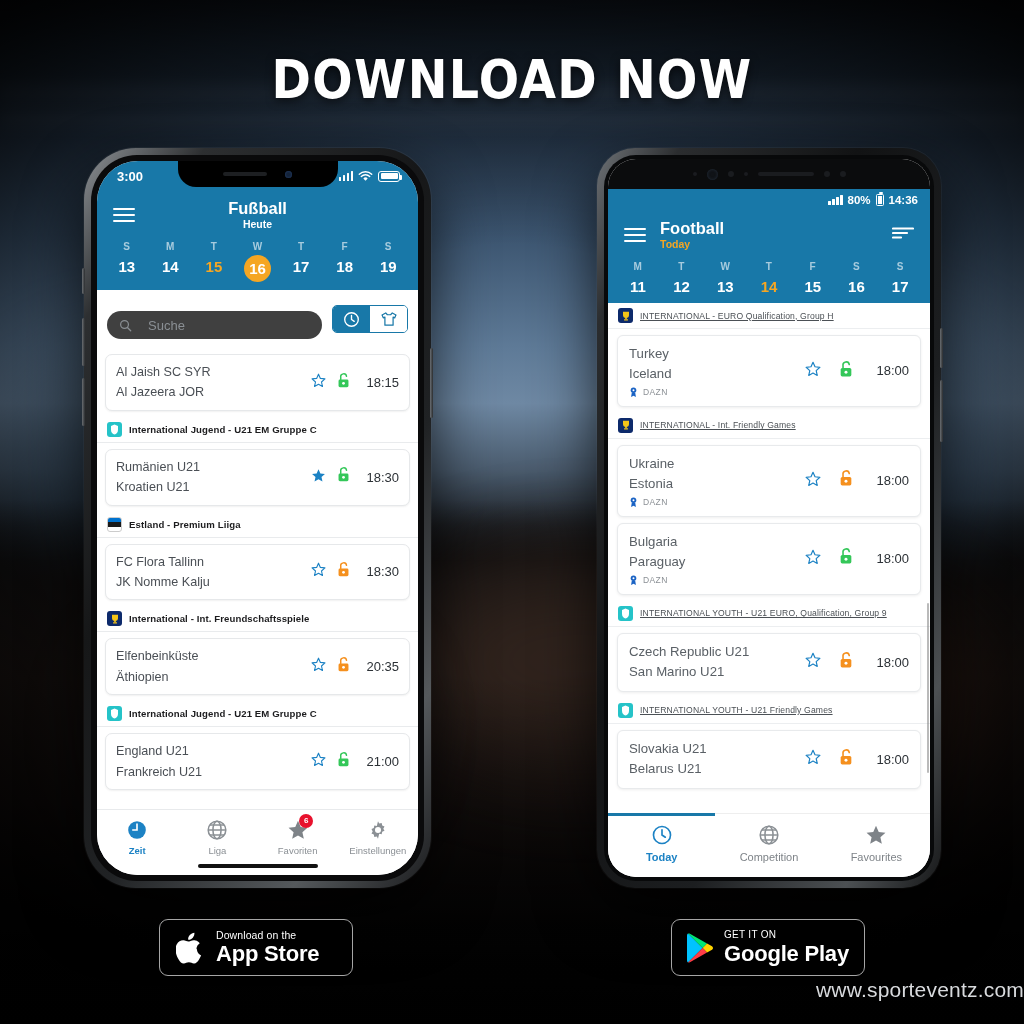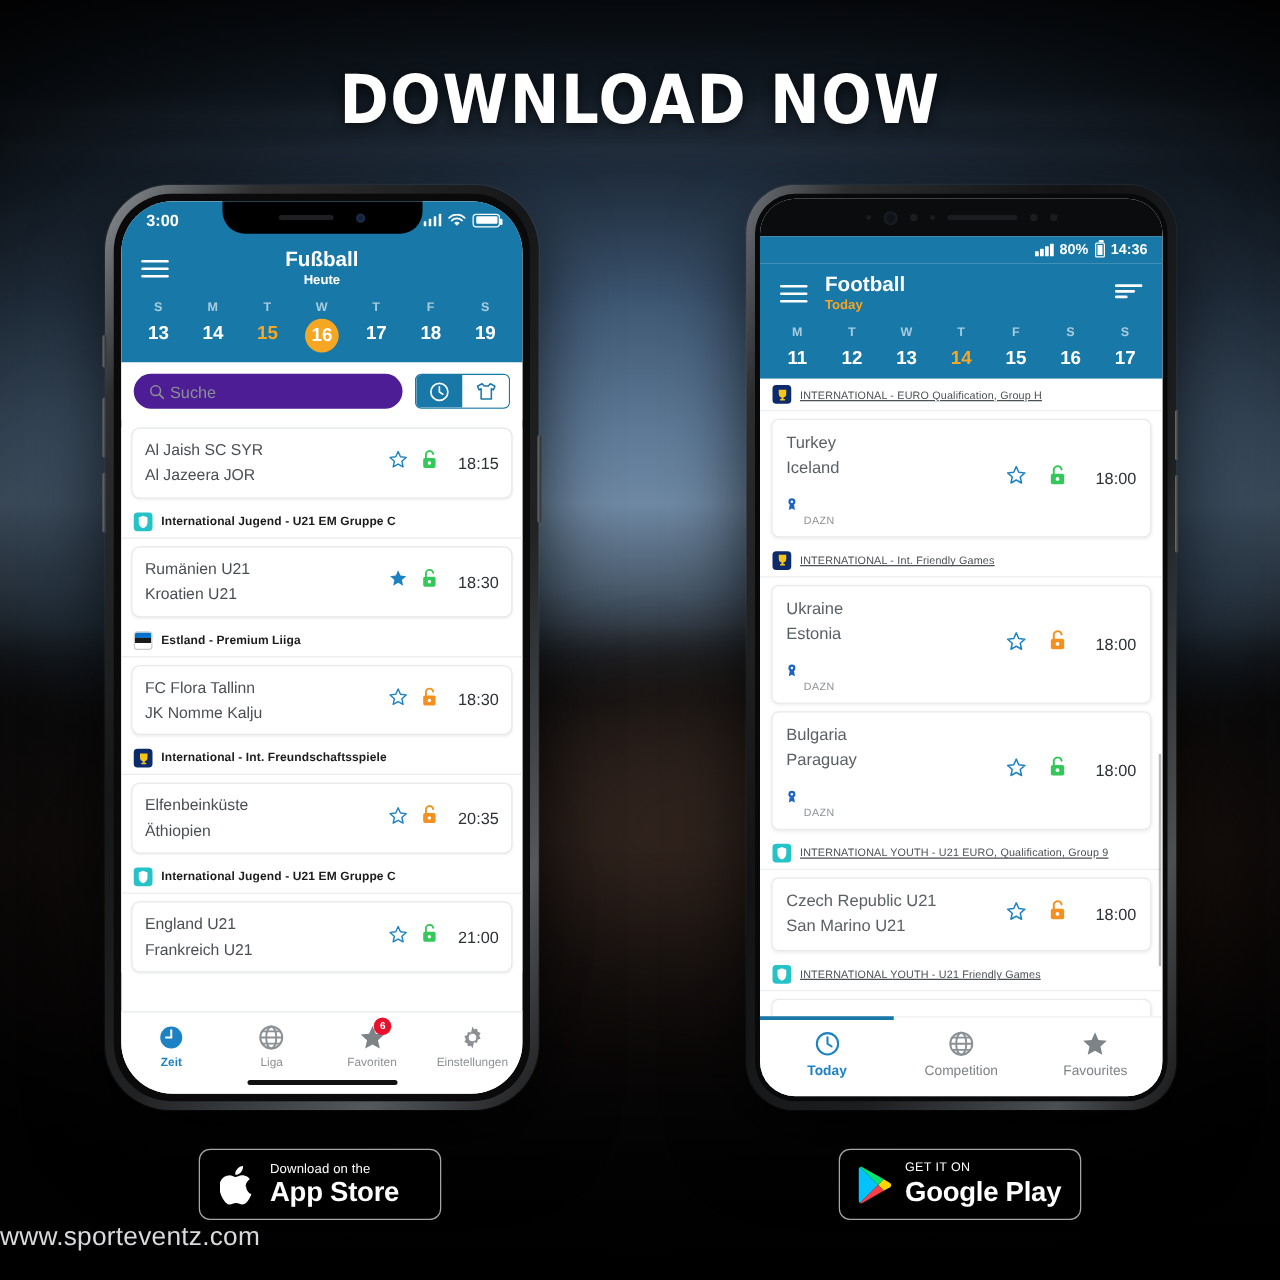--- a/index.html
+++ b/index.html
@@ -122,22 +122,22 @@
   .day .num { font-size: 15px; font-weight: 700; color: #fff; margin-top: 6px; }
   .day.orange .num { color: #f5a623; }
   .day.today { position: relative; }
   .day.today .num {
     width: 27px; height: 27px; line-height: 27px; border-radius: 50%;
     background: #f5a623; color: #fff; margin: 3px auto 0;
   }
 
   .search-row { display: flex; align-items: center; gap: 10px; padding: 9px 10px; background: #fff; }
   .search-box {
-    flex: 1; height: 28px; border-radius: 14px; background: #4c1d95;
-    display: flex; align-items: center; gap: 4px; padding: 0 12px;
+    flex: 1; height: 28px; border-radius: 14px; background: #404040;
+    display: flex; align-items: center; gap: 16px; padding: 0 12px; margin-top: 12px;
   }
   .search-ph { font-size: 13px; color: #8a8f94; }
   .seg { display: flex; border: 1.6px solid #1878a8; border-radius: 5px; overflow: hidden; height: 28px; }
   .seg > div { width: 37px; display: flex; align-items: center; justify-content: center; }
   .seg .on { background: #1878a8; }
   .seg .off { background: #fff; }
 
   
   .list { background: #fff; }
   .league-row { display: flex; align-items: center; gap: 7px; padding: 5px 12px 5px 10px; border-bottom: 1px solid #e9ebed; }
@@ -147,21 +147,21 @@
   .match-card {
     margin: 6px 8px; padding: 7px 10px; border-radius: 7px; background: #fff;
     border: 1px solid #e6e8ea; box-shadow: 0 1px 2px rgba(0,0,0,.06);
     display: flex; align-items: center;
   }
   .teams { flex: 1; min-width: 0; }
   .team { font-size: 12.6px; color: #4a4f55; line-height: 1.62; white-space: nowrap; overflow: hidden; text-overflow: ellipsis; }
   .match-meta { display: flex; align-items: center; gap: 11px; flex: none; }
   .time { font-size: 13px; color: #2c3136; font-weight: 500; min-width: 38px; text-align: right; }
   .tv-row { display: flex; align-items: center; gap: 5px; margin-top: 2px; }
-  .tv-name { font-size: 8.5px; color: #8b9095; letter-spacing: .4px; margin-top: 24px; }
+  .tv-name { font-size: 8.5px; color: #8b9095; letter-spacing: .4px; }
 
   
   .tabbar-ios {
     position: absolute; left: 0; right: 0; bottom: 0; height: 66px; background: #fff;
     border-top: 1px solid #e8eaec; display: flex; align-items: flex-start; padding-top: 8px;
   }
   .tab-ios { flex: 1; text-align: center; position: relative; }
   .tab-ios .ic { height: 24px; display: flex; align-items: center; justify-content: center; }
   .tab-ios .lb { font-size: 9.5px; margin-top: 3px; color: #8b9095; }
   .tab-ios.active .lb { color: #1c82c4; font-weight: 700; }
@@ -229,21 +229,21 @@
     border: 1.5px solid #a6a6a6; display: flex; align-items: center; gap: 10px;
   }
   #appstore { left: 159px; top: 919px; width: 194px; height: 57px; padding: 0 16px; }
   #googleplay { left: 671px; top: 919px; width: 194px; height: 57px; padding: 0 14px; }
   .store-text { color: #fff; line-height: 1; }
   .store-text .small { font-size: 10.5px; font-weight: 400; letter-spacing: .1px; display: block; }
   .store-text .big { font-size: 22px; font-weight: 600; letter-spacing: -.2px; display: block; margin-top: 3px; }
   .store-text .small.caps { font-size: 10px; letter-spacing: .3px; }
 
   .website {
-    position: absolute; left: 0; right: 0; top: 978px; text-align: left;
+    position: absolute; left: 0; right: 0; top: 978px; text-align: right;
     color: #d8dadd; font-size: 21px; letter-spacing: .2px;
   }
 </style>
 </head>
 <body>
 
 <div class="bg-root">
   <div class="bg-sky"></div>
   <div class="bg-blob b1"></div>
   <div class="bg-blob b2"></div>

